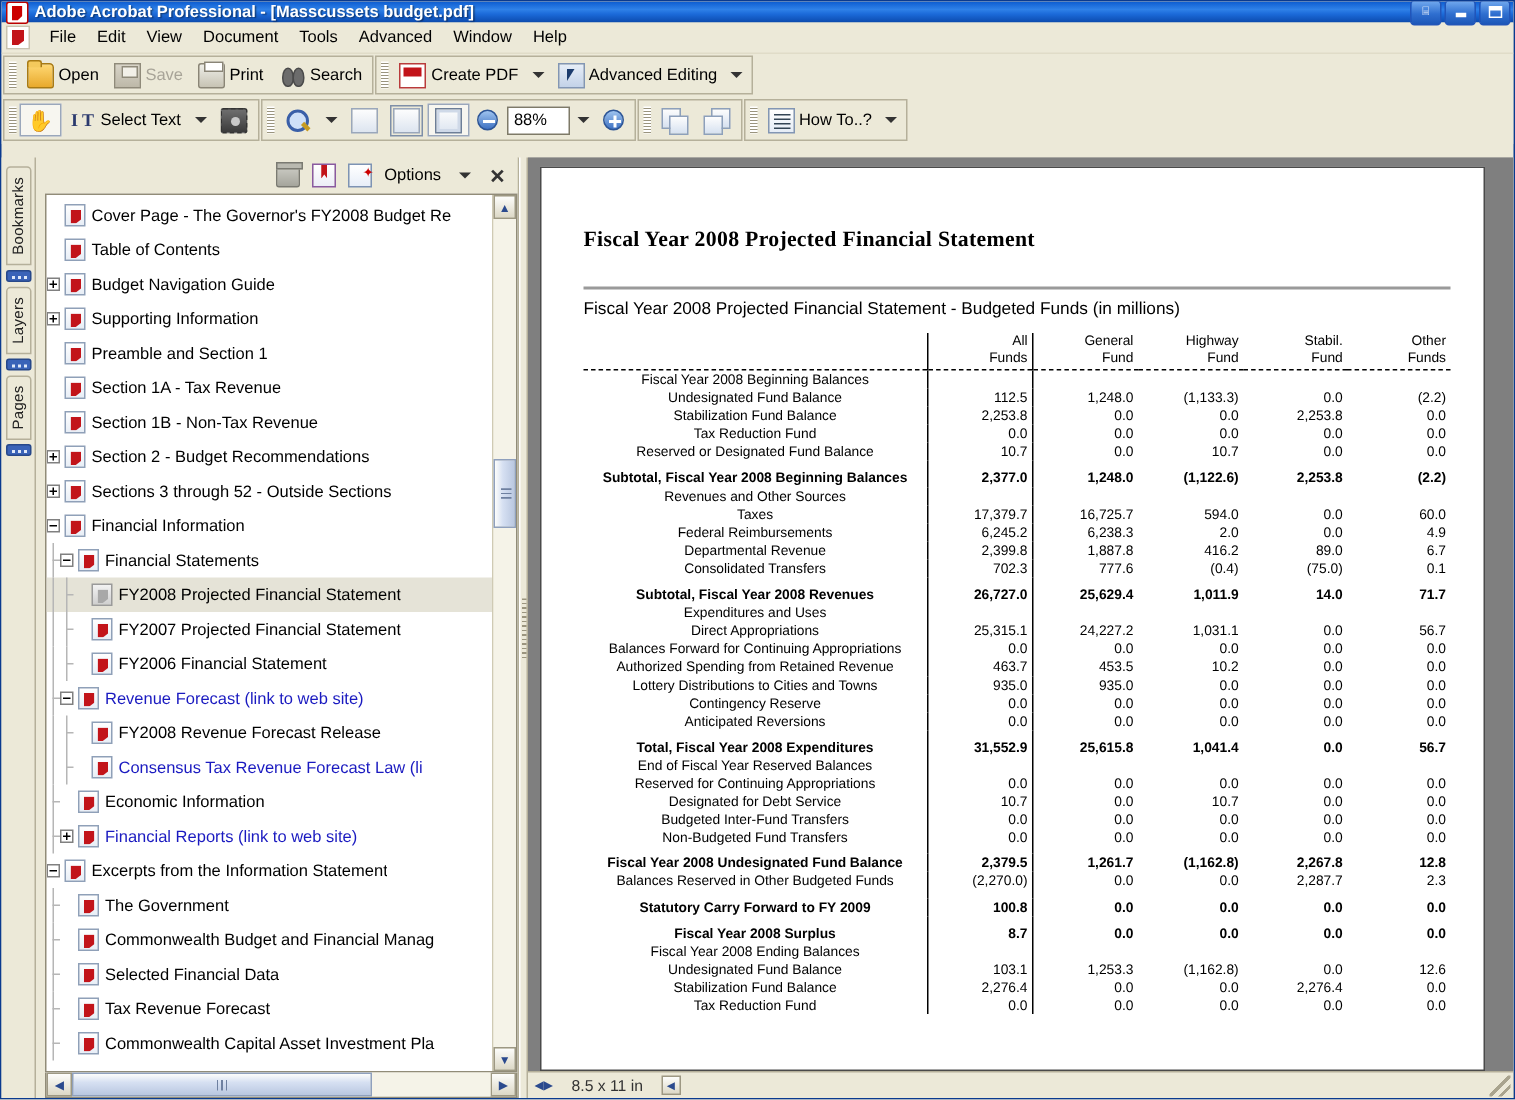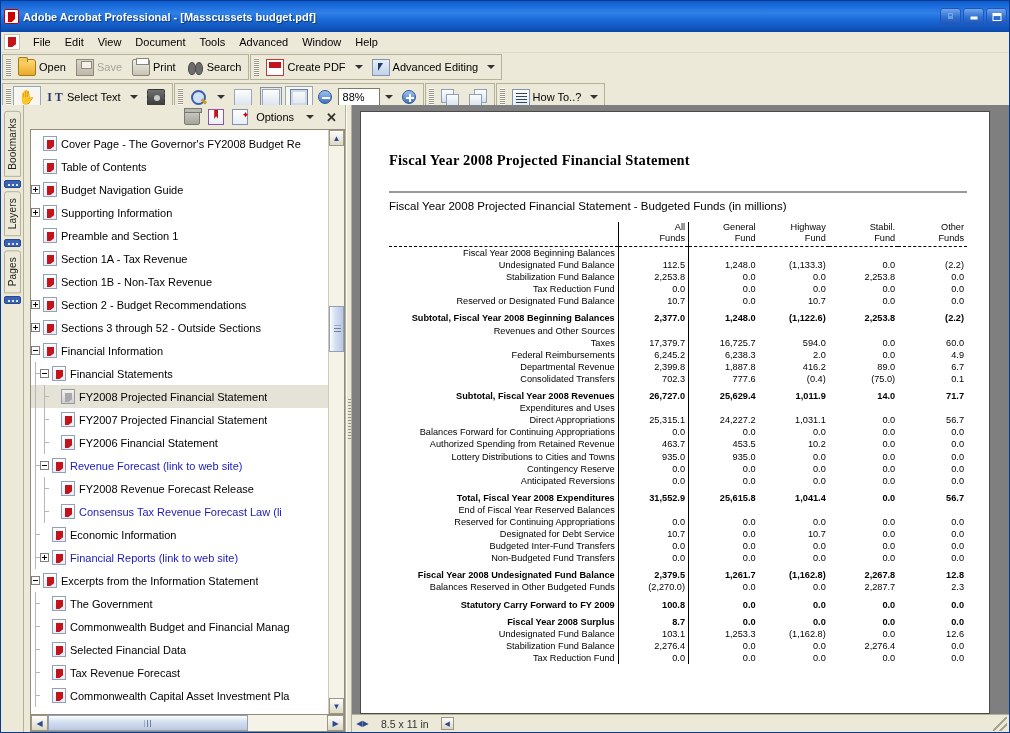--- a/index.html
+++ b/index.html
@@ -13,21 +13,21 @@
   #app {
     position: relative;
     width: 1010px; height: 733px;
     border: 1px solid #0a3a8f;
     background: #ece9d8;
     overflow: hidden;
   }
 
   
   .titlebar {
-    height: 31px;
+    height: 14px;
     background: linear-gradient(to bottom, #0b5ccd 0%, #1464d6 8%, #2f81e8 38%, #1b6ad9 60%, #0e4fb4 94%, #0a47a6 100%);
     display: flex; align-items: center;
     padding: 0 2px 0 3px;
     color: #fff;
   }
   .titlebar .tb-icon {
     width: 15px; height: 15px;
     background: #fff;
     border: 1px solid #b00;
     border-radius: 2px;
@@ -437,21 +437,21 @@
   table.fin th.lbl { width: 232px; }
   table.fin th.c1 {
     border-left: 1px solid #000;
     border-right: 1px solid #000;
   }
   table.fin td {
     padding: 0 3px;
     line-height: 12.1px;
     white-space: nowrap;
   }
-  table.fin td.lbl { text-align: right; }
+  table.fin td.lbl { text-align: center; }
   table.fin td.num { text-align: right; width: 74px; }
   table.fin td.c1 {
     border-left: 1px solid #000;
     border-right: 1px solid #000;
   }
   tr.bold td { font-weight: bold; }
   tr.dashed-top td { border-top: 1px dashed #000; }
   tr.gap td { height: 5px; line-height: 5px; font-size: 0; }
 
   
@@ -1118,20 +1118,28 @@
                 </tr>
                 <tr class="bold">
                   <td class="lbl">Fiscal Year 2008 Surplus</td>
                   <td class="num c1">8.7</td>
                   <td class="num">0.0</td>
                   <td class="num">0.0</td>
                   <td class="num">0.0</td>
                   <td class="num">0.0</td>
                 </tr>
                 <tr class="">
+                  <td class="lbl">Fiscal Year 2008 Ending Balances</td>
+                  <td class="num c1"></td>
+                  <td class="num"></td>
+                  <td class="num"></td>
+                  <td class="num"></td>
+                  <td class="num"></td>
+                </tr>
+                <tr class="">
                   <td class="lbl">Undesignated Fund Balance</td>
                   <td class="num c1">103.1</td>
                   <td class="num">1,253.3</td>
                   <td class="num">(1,162.8)</td>
                   <td class="num">0.0</td>
                   <td class="num">12.6</td>
                 </tr>
                 <tr class="">
                   <td class="lbl">Stabilization Fund Balance</td>
                   <td class="num c1">2,276.4</td>

